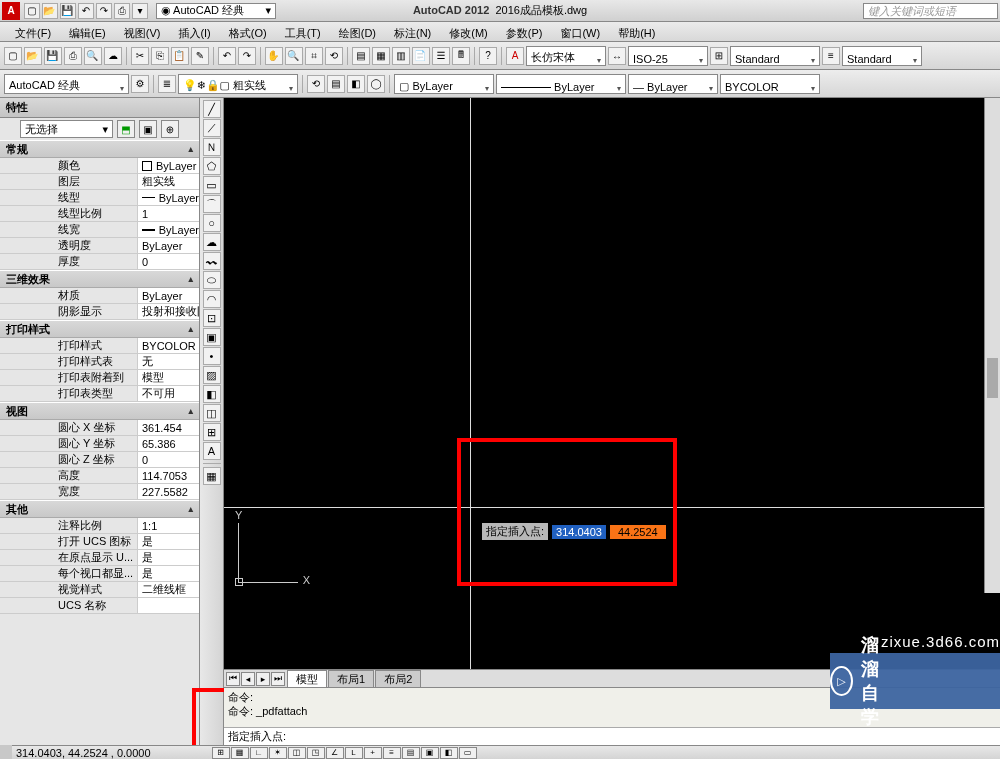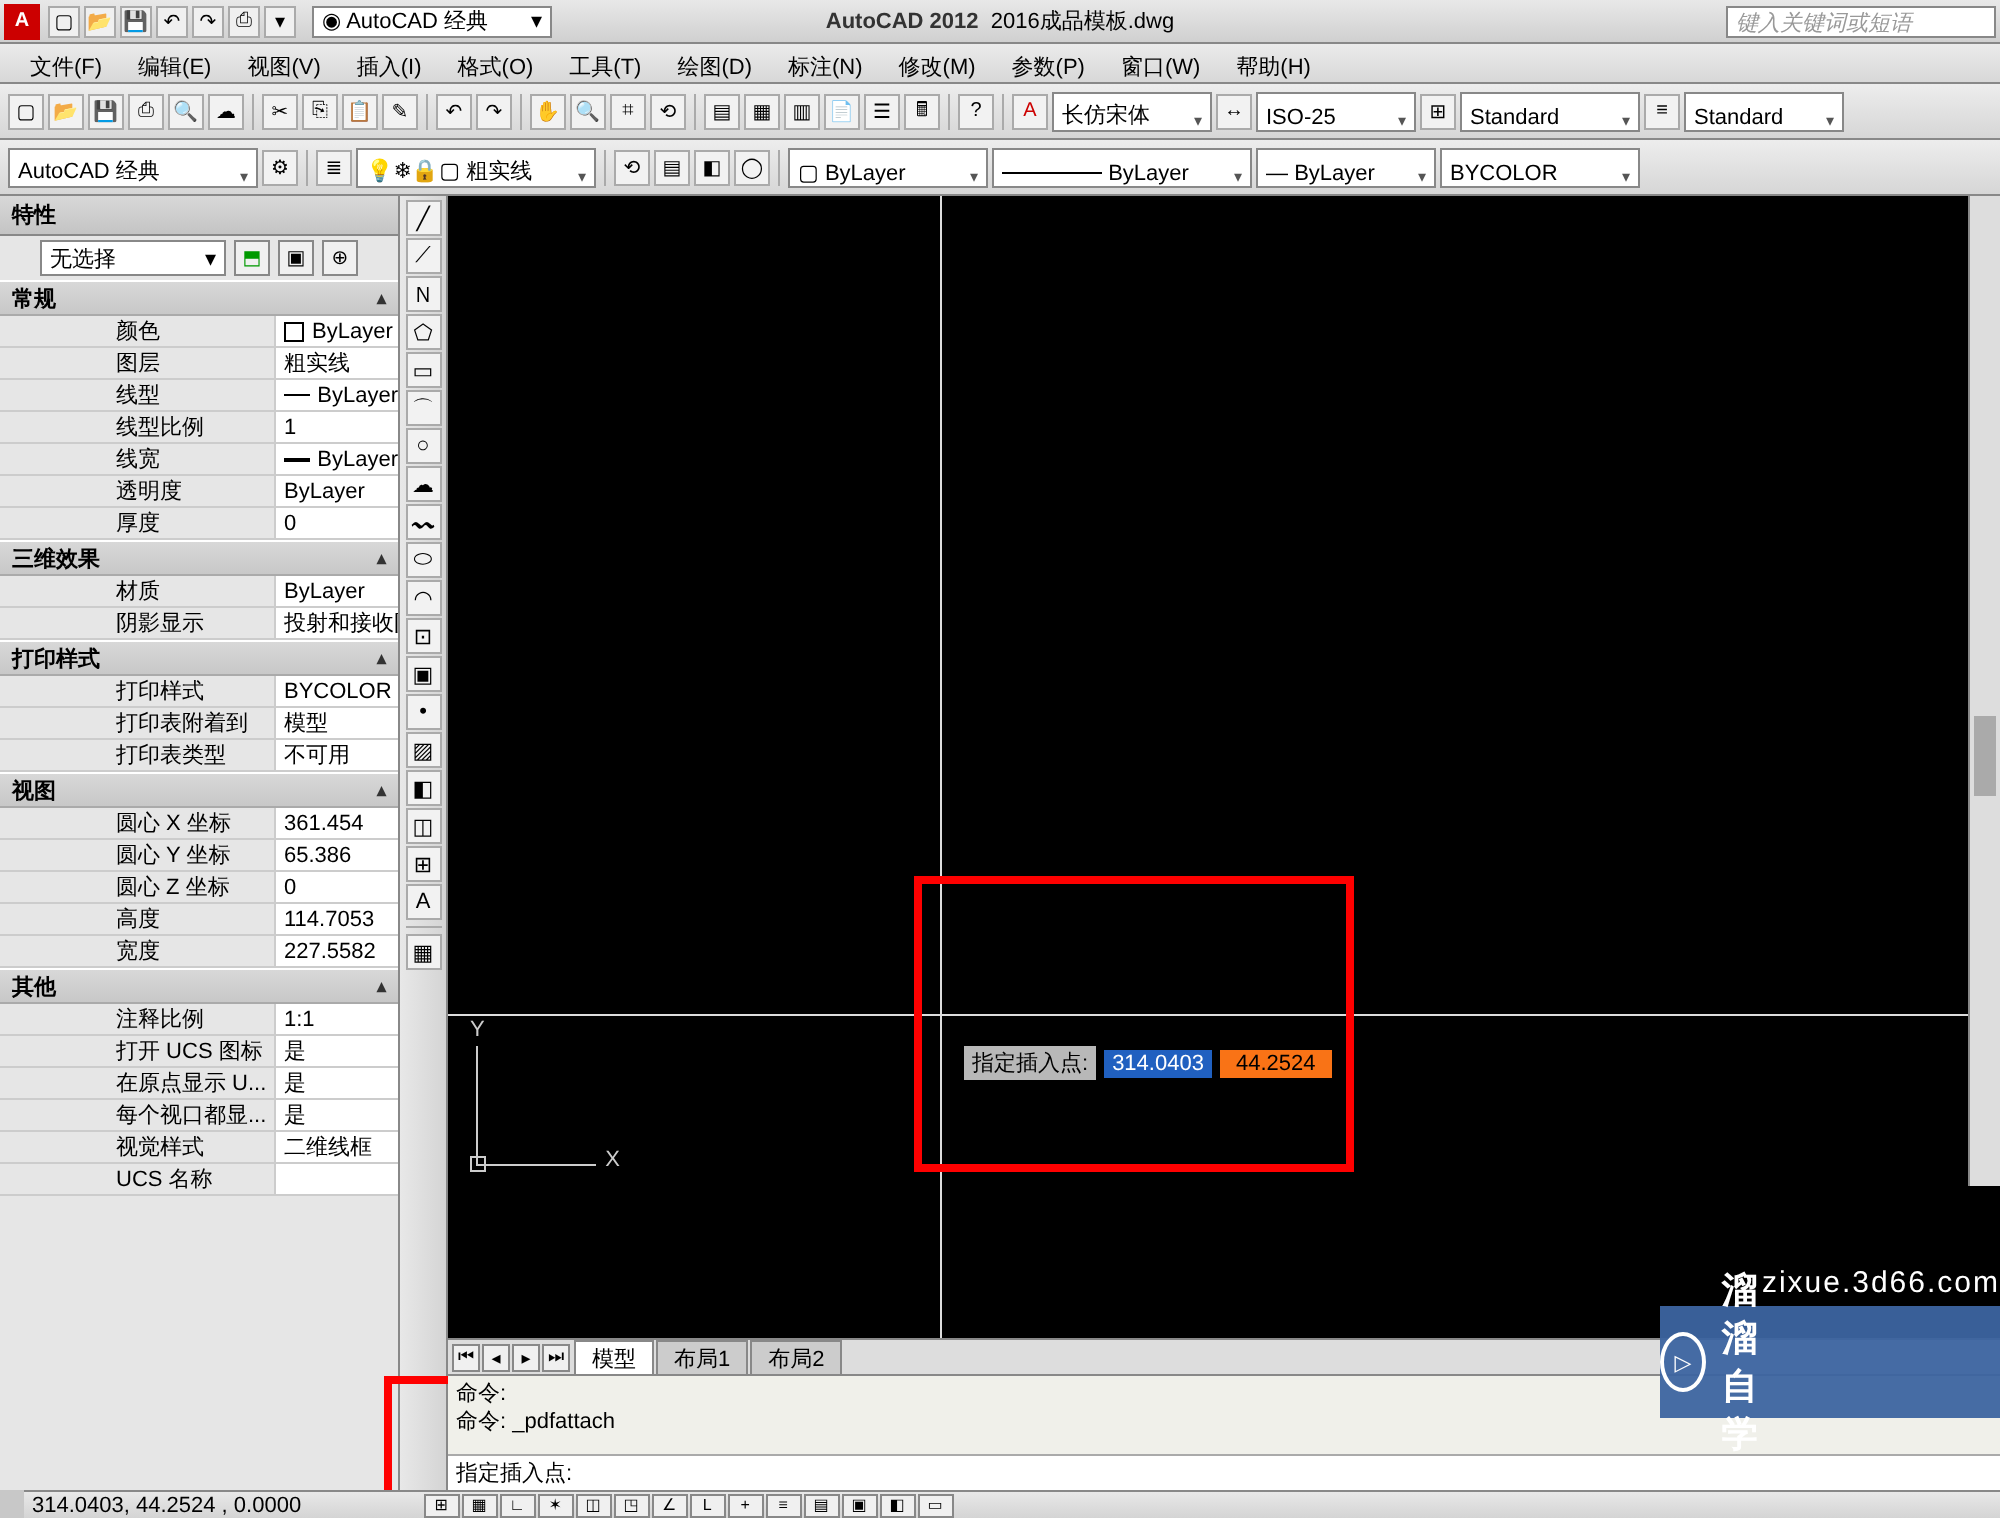--- a/index.html
+++ b/index.html
@@ -278,20 +278,24 @@
           <div class="k">阴影显示</div>
           <div class="v">投射和接收阴影</div>
         </div>
         <div class="prop-section">
           <span>打印样式</span>
           <span class="arrow">▴</span>
         </div>
         <div class="prop-row">
           <div class="k">打印样式</div>
           <div class="v">BYCOLOR</div>
+        </div>
+        <div class="prop-row">
+          <div class="k">打印样式表</div>
+          <div class="v">无</div>
         </div>
         <div class="prop-row">
           <div class="k">打印表附着到</div>
           <div class="v">模型</div>
         </div>
         <div class="prop-row">
           <div class="k">打印表类型</div>
           <div class="v">不可用</div>
         </div>
         <div class="prop-section">

